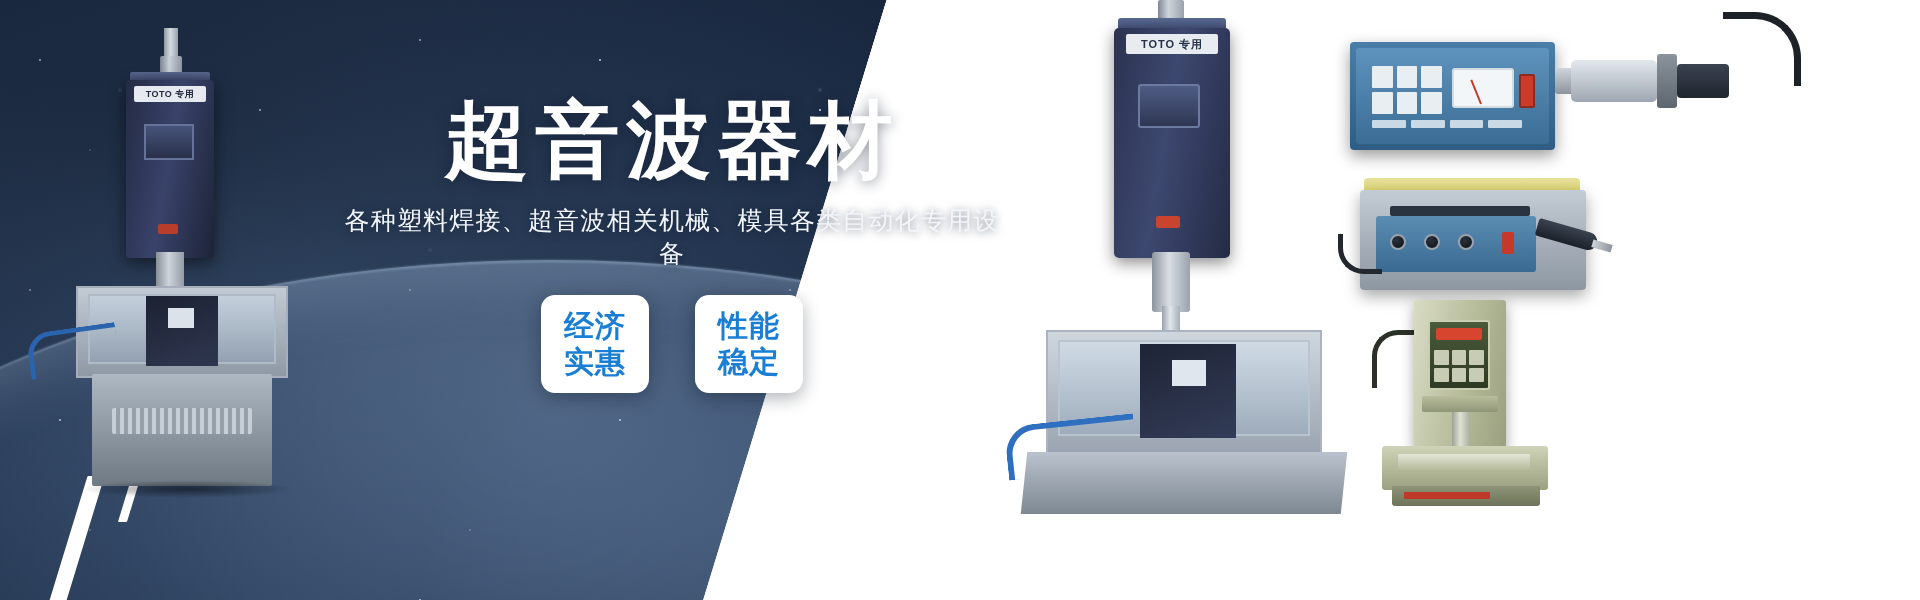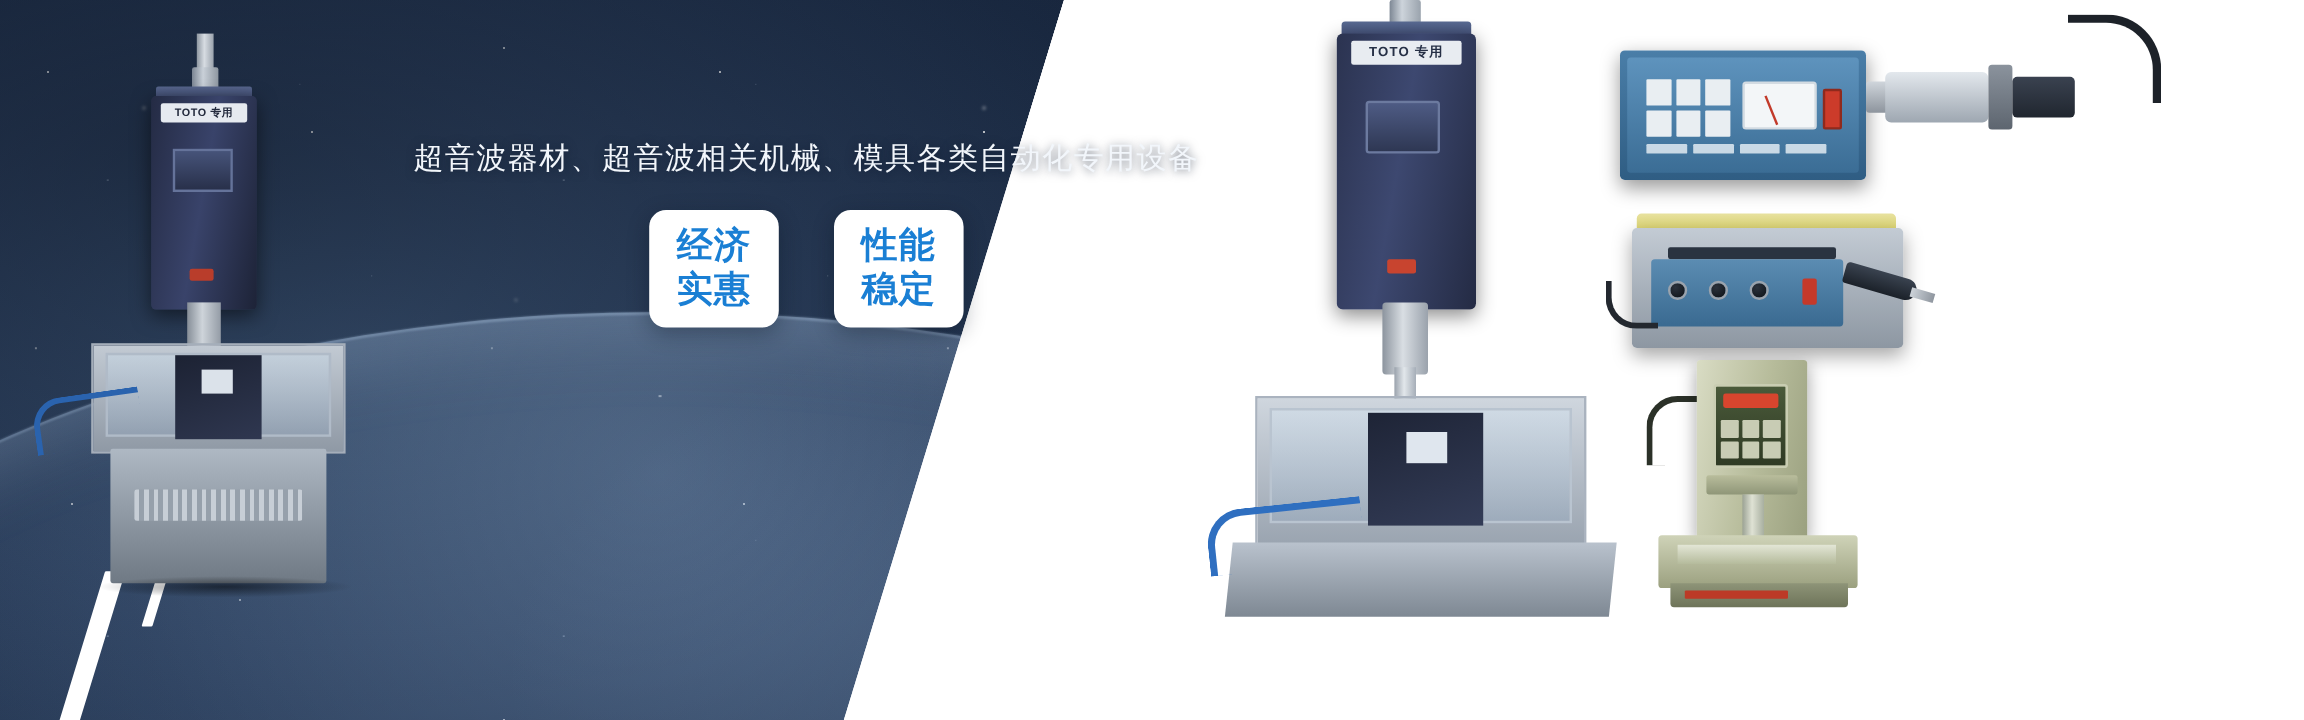--- a/index.html
+++ b/index.html
@@ -605,21 +605,22 @@
       <div class="cm-horn"></div>
       <div class="cm-base"></div>
       <div class="cm-plate"></div>
       <div class="cm-foot"></div>
       <div class="cm-red-strip"></div>
     </div>
 
   </div>
 
   <div class="copy">
-    <div class="subtitle">超音波器材、超音波相关机械、模具各类自动化专用设备</div>
+    <div class="title">超音波器材</div>
+    <div class="subtitle">各种塑料焊接、超音波相关机械、模具各类自动化专用设备</div>
     <div class="pills">
       <div class="pill">
         <span>经济</span>
         <span>实惠</span>
       </div>
       <div class="pill">
         <span>性能</span>
         <span>稳定</span>
       </div>
     </div>

